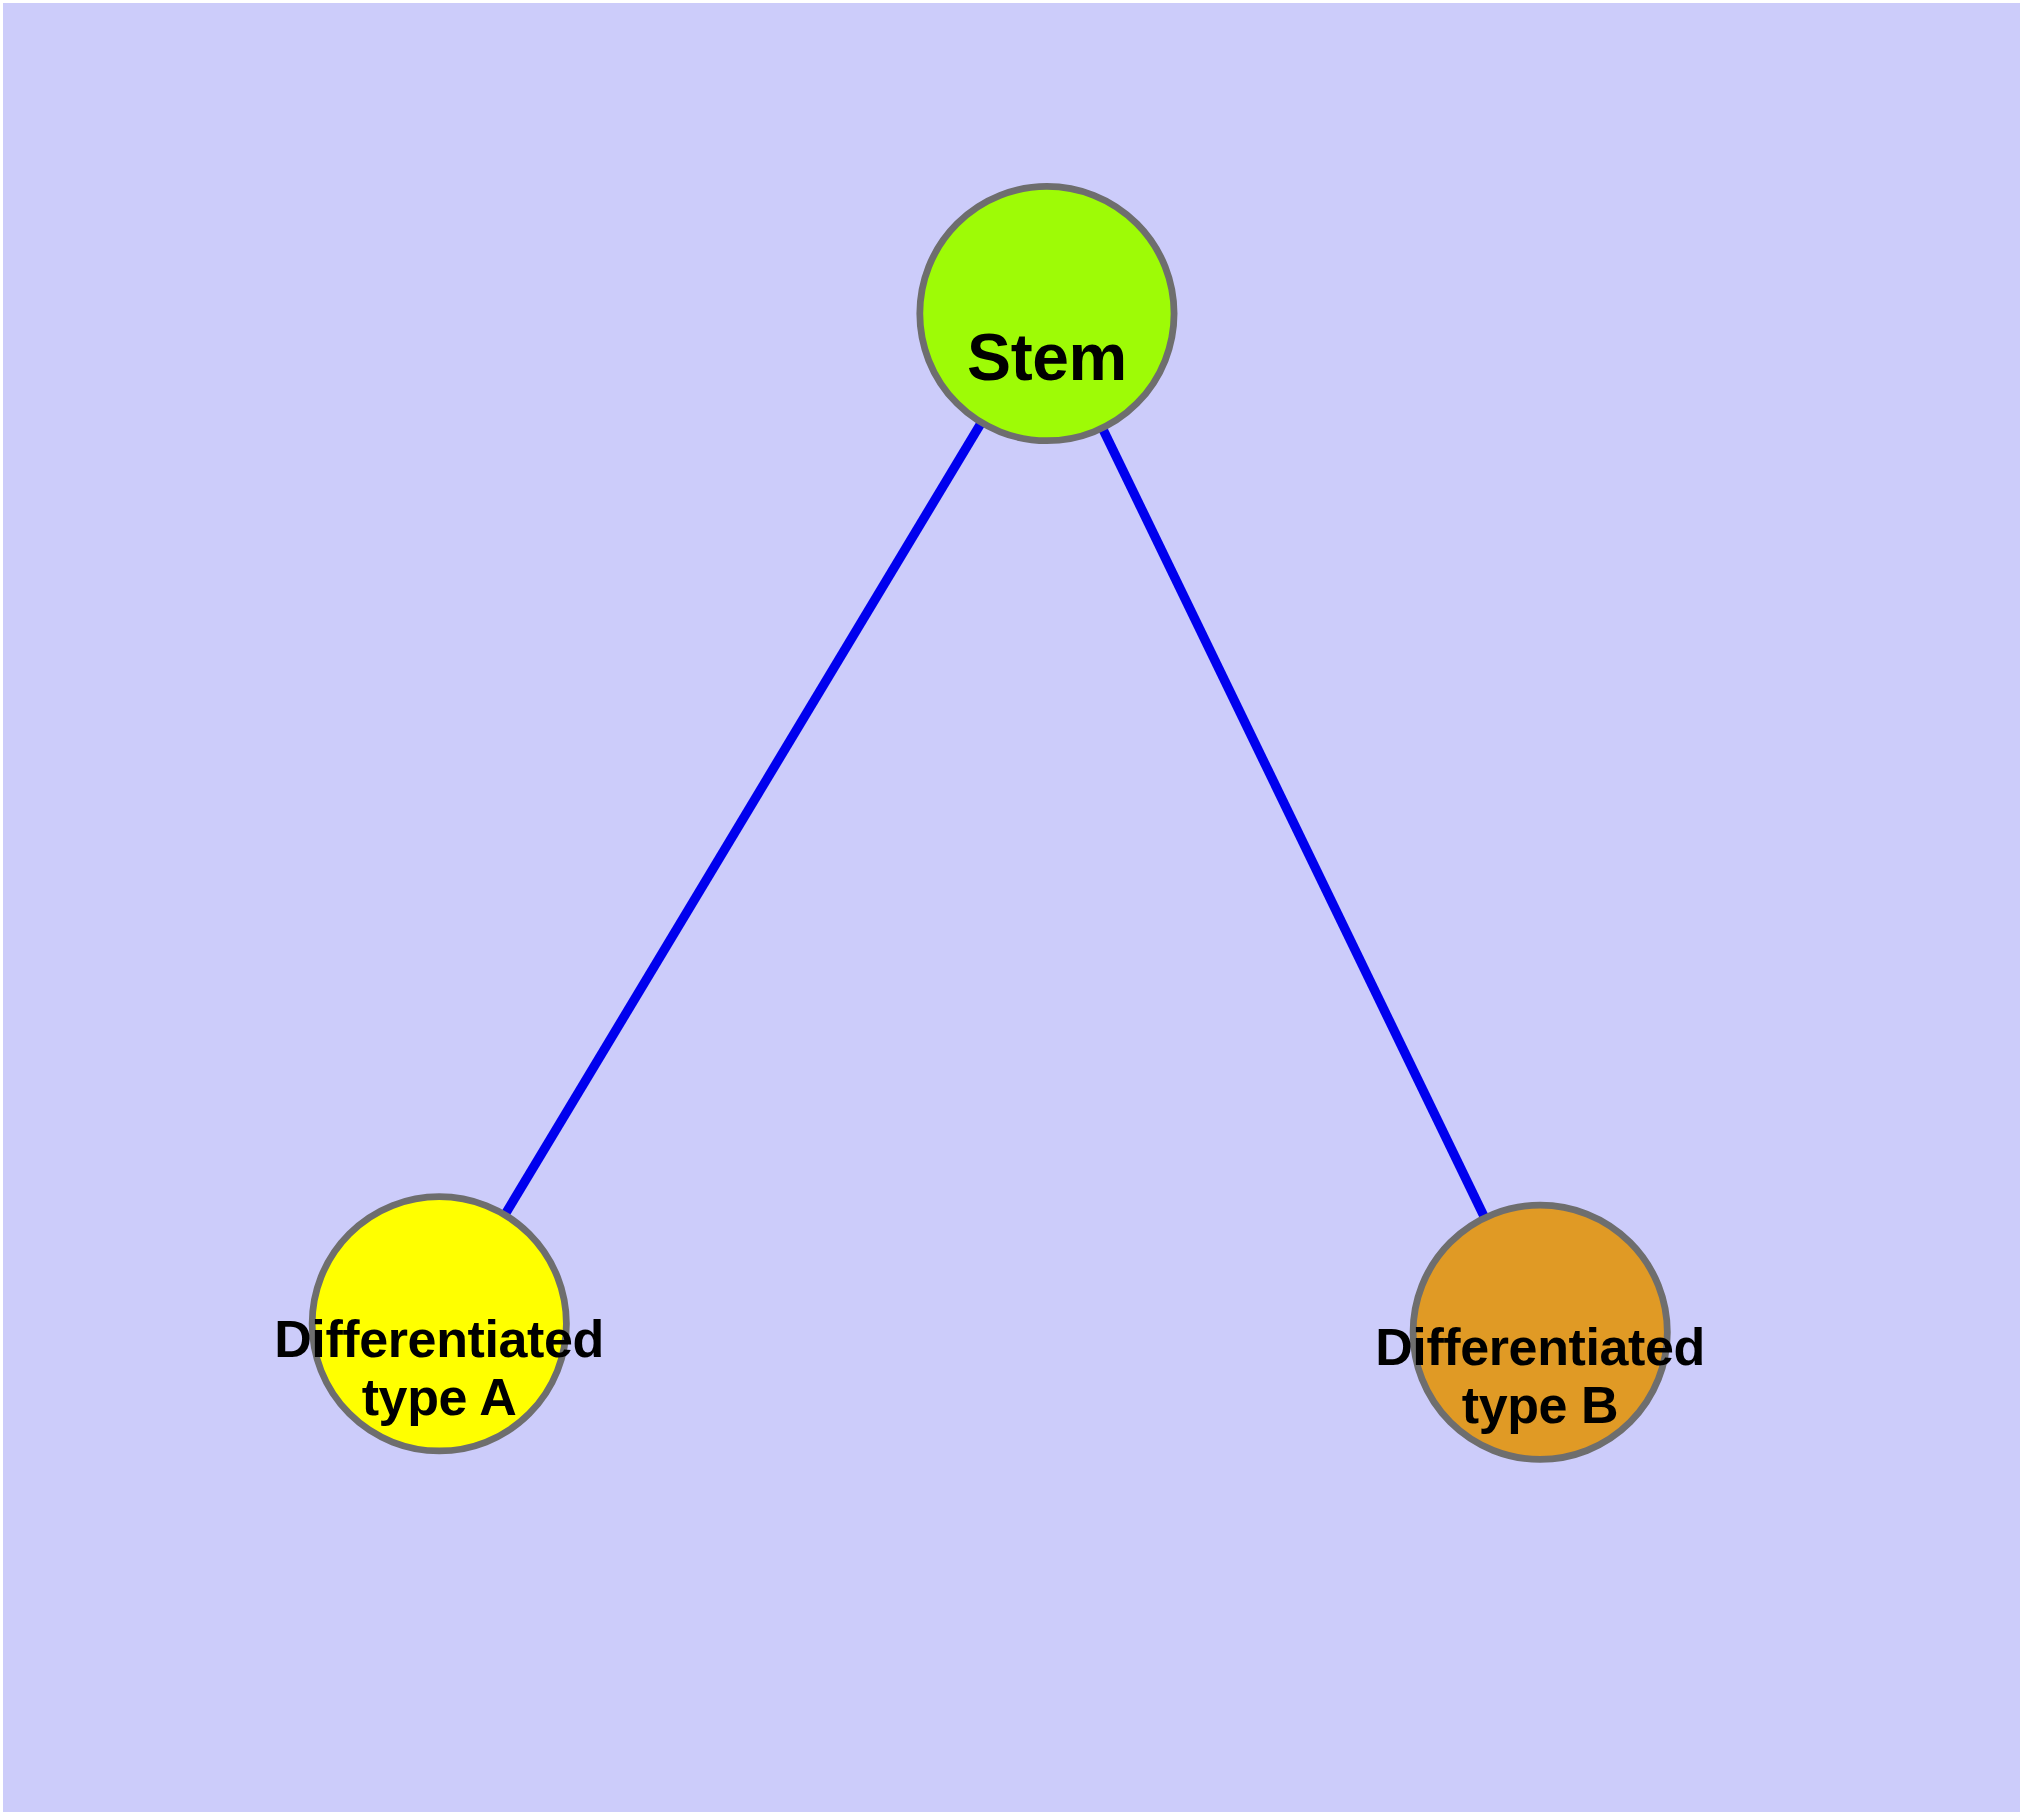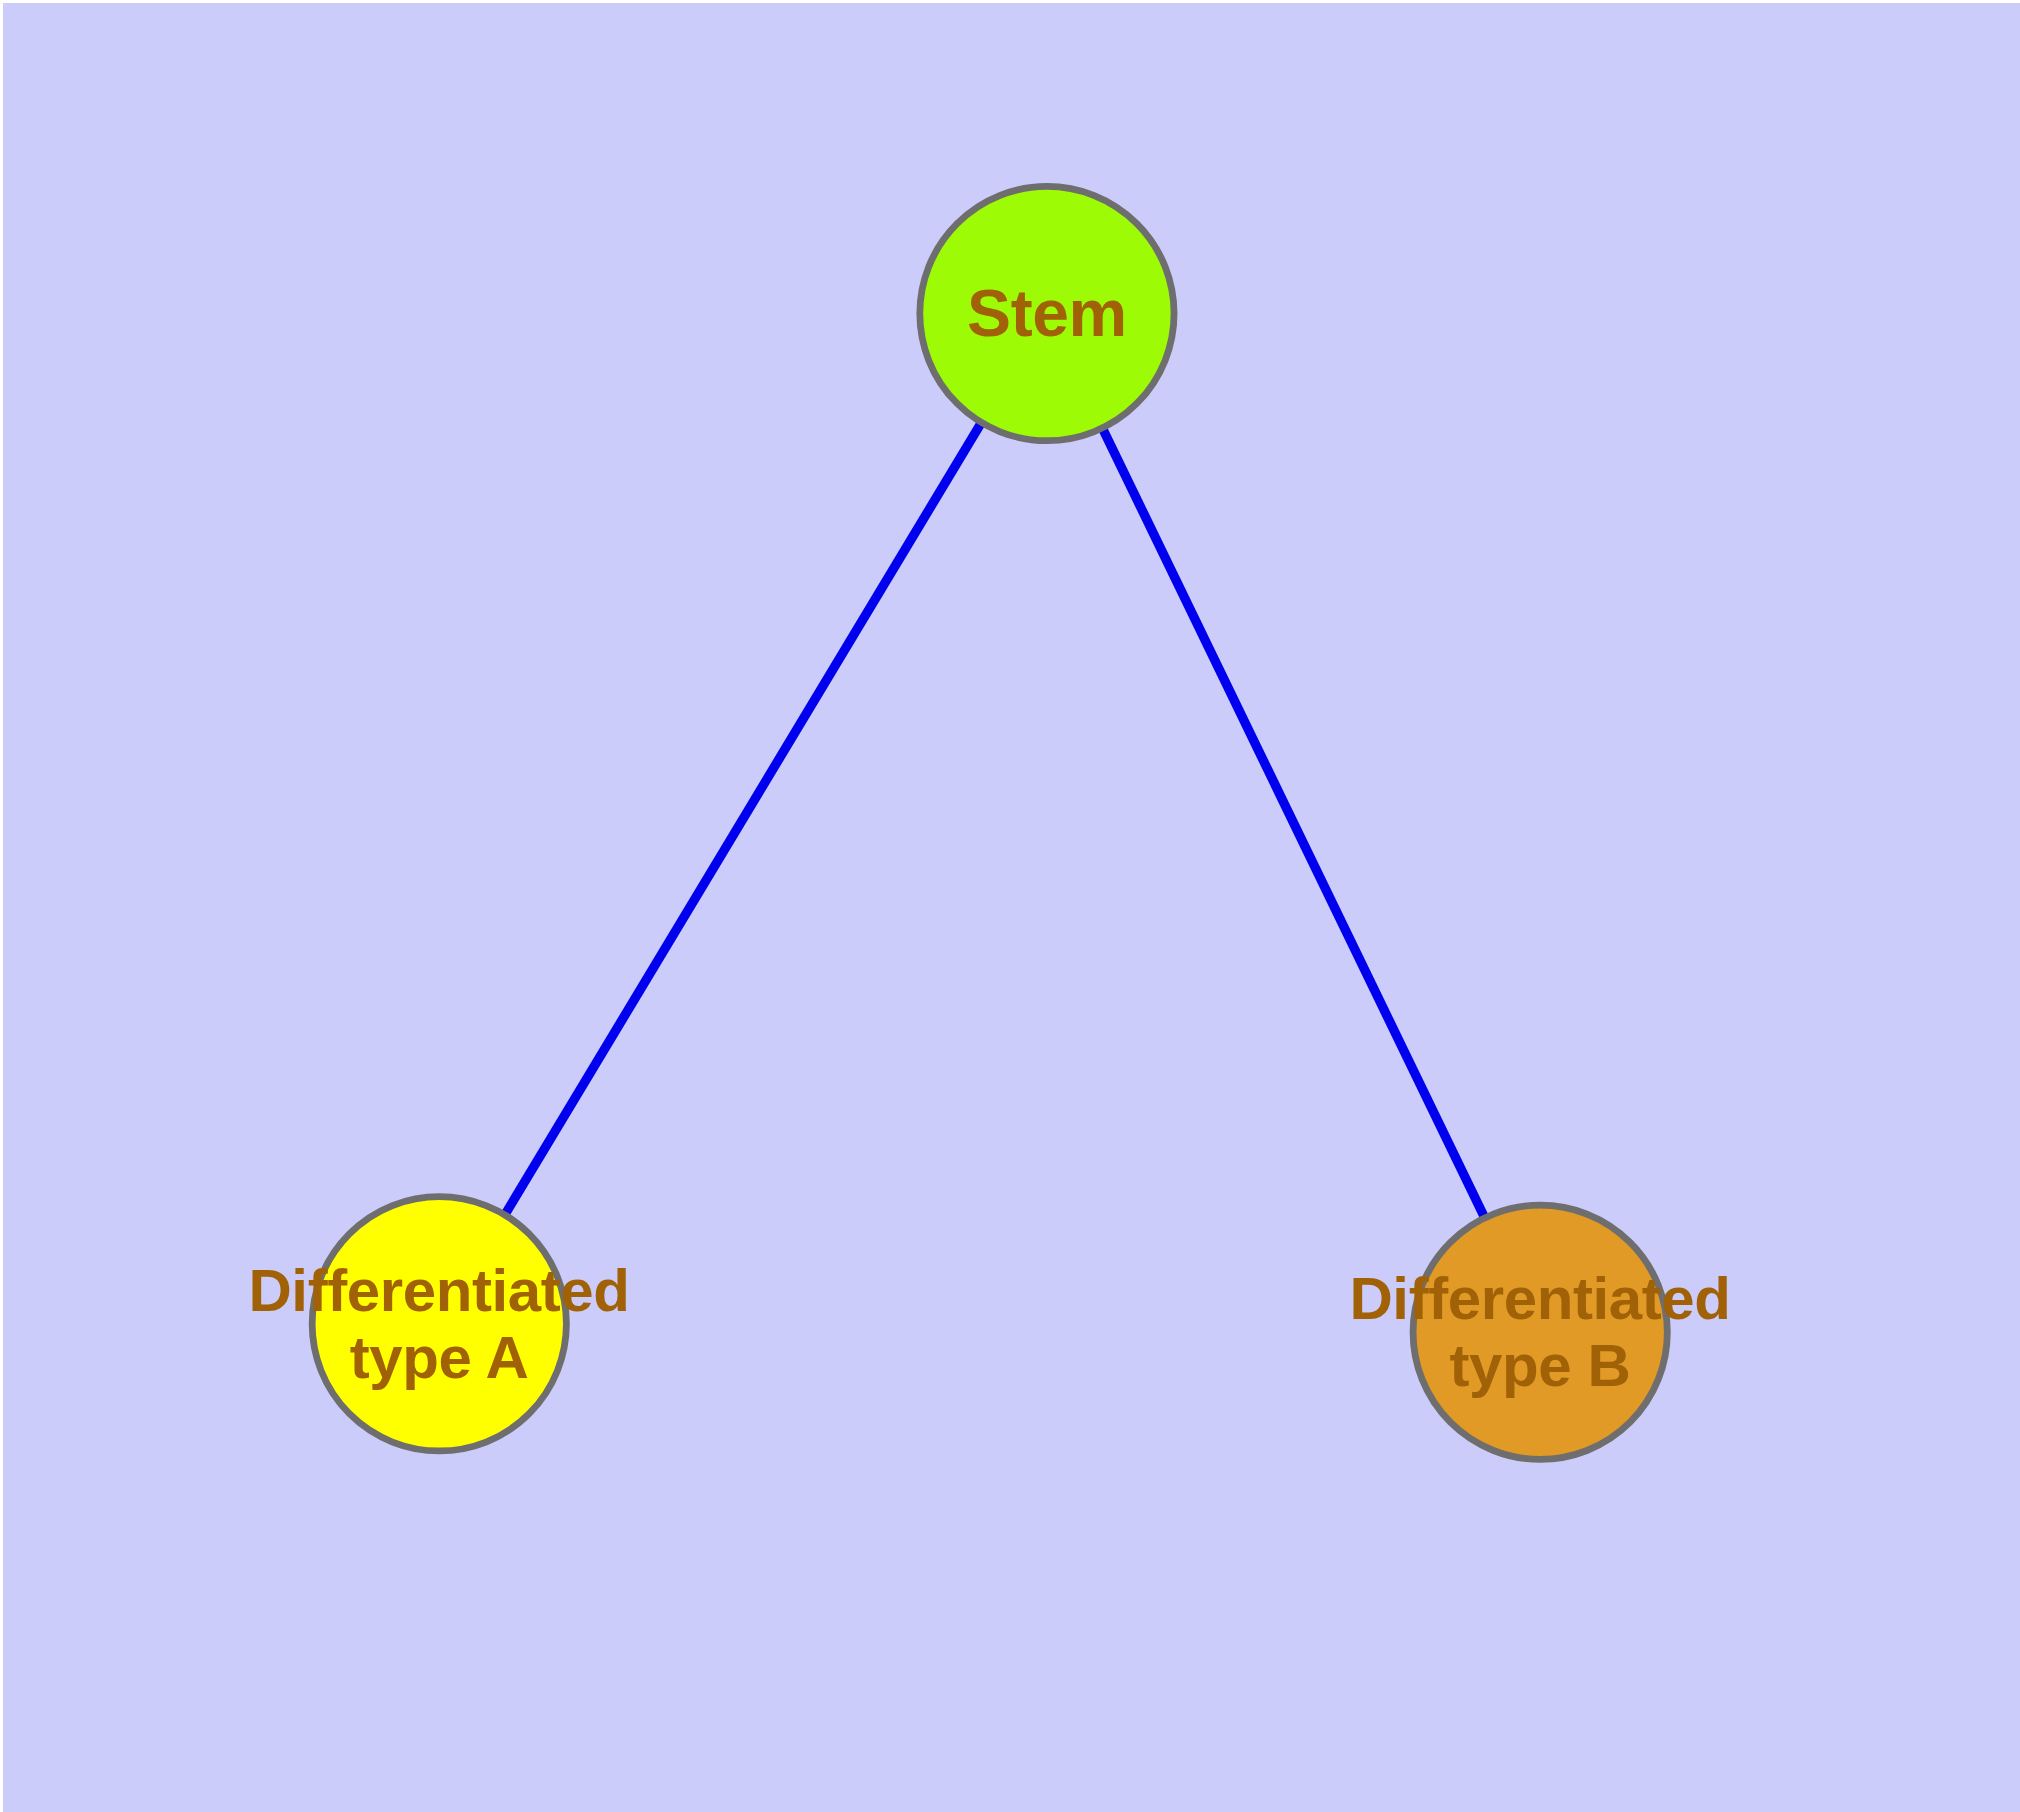--- a/index.html
+++ b/index.html
@@ -28,32 +28,33 @@
     position: absolute;
     left: 0;
     top: 0;
     width: 2021px;
     height: 1812px;
   }
   .node-label {
     position: absolute;
     text-align: center;
     font-weight: bold;
-    color: #a16207;
+    color: #000000;
     white-space: pre;
     line-height: 1.12;
     letter-spacing: -0.4px;
     pointer-events: none;
     transform: translate(-50%, -50%);
+    margin-top: 44px;
   }
   .node-label.root {
     font-size: 66px;
   }
   .node-label.leaf {
-    font-size: 60px;
+    font-size: 52px;
   }
 </style>
 </head>
 <body>
 
 <div id="canvas">
 
   <div id="plot-background"></div>
 
   <svg id="graph-svg" viewBox="0 0 2384 2138">

